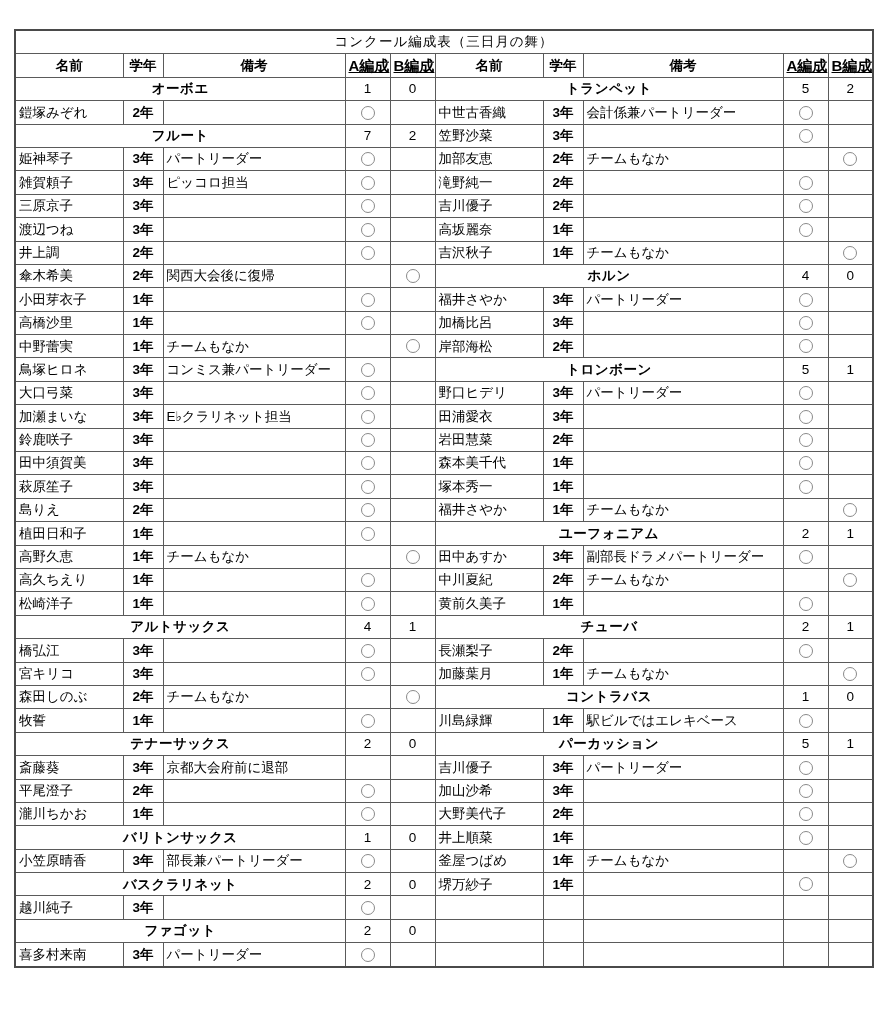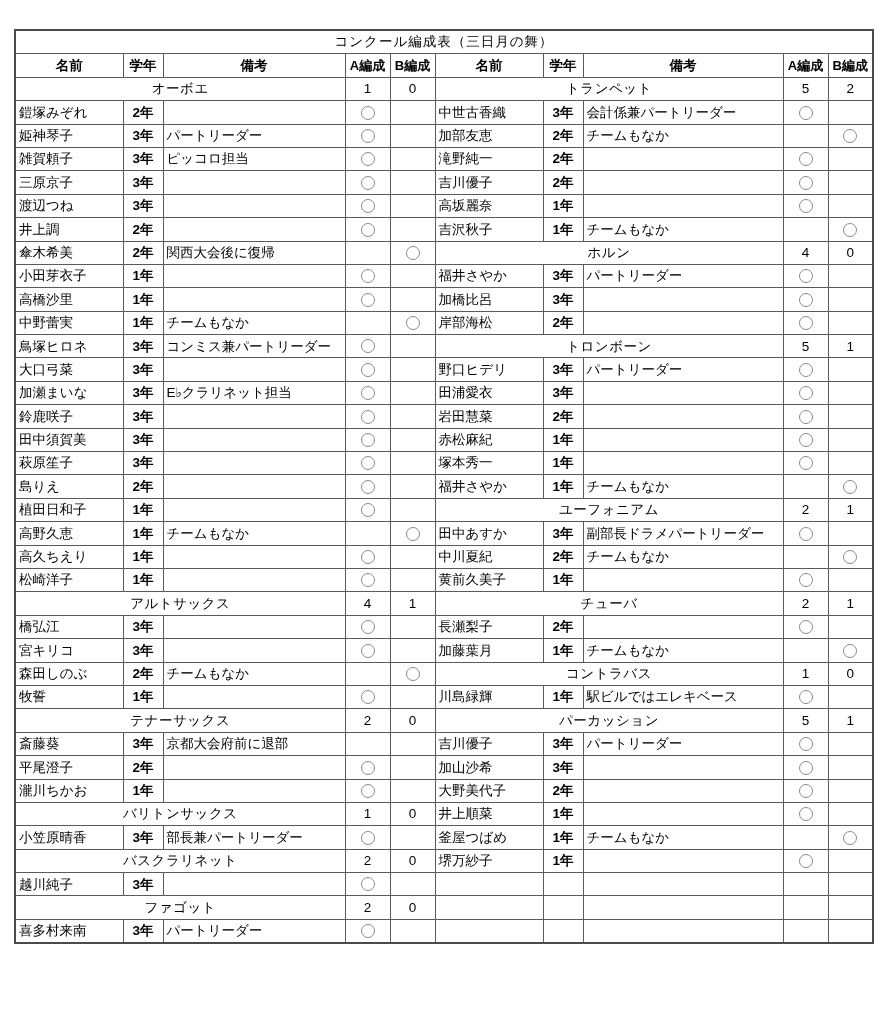--- a/index.html
+++ b/index.html
@@ -62,27 +62,27 @@
   }
 
   
   td.colhead {
     background: #c0c0c0;
     text-align: center;
     font-weight: bold;
     height: 30px;
     font-size: 15px;
   }
-  td.colhead.small { font-size: 13px; }
+  td.colhead.small { font-size: 15px; text-decoration: underline; }
 
   
   td.section {
     background: #ebebeb;
     text-align: center;
-    font-weight: normal;
+    font-weight: bold;
     font-size: 14.5px;
     letter-spacing: 0.5px;
   }
   td.sectcount {
     background: #ebebeb;
     text-align: center;
     font-size: 13.5px;
   }
 
   td.name   { text-align: left; font-size: 13.5px; }
@@ -148,20 +148,30 @@
           <td class="remark"></td>
           <td class="mark"><span class="circle"></span></td>
           <td class="mark"></td>
           <td class="name">中世古香織</td>
           <td class="grade">3年</td>
           <td class="remark">会計係兼パートリーダー</td>
           <td class="mark"><span class="circle"></span></td>
           <td class="mark"></td>
         </tr>
         <tr>
+          <td class="section" colspan="3">フルート</td>
+          <td class="sectcount">7</td>
+          <td class="sectcount">2</td>
+          <td class="name">笠野沙菜</td>
+          <td class="grade">3年</td>
+          <td class="remark"></td>
+          <td class="mark"><span class="circle"></span></td>
+          <td class="mark"></td>
+        </tr>
+        <tr>
           <td class="name">姫神琴子</td>
           <td class="grade">3年</td>
           <td class="remark">パートリーダー</td>
           <td class="mark"><span class="circle"></span></td>
           <td class="mark"></td>
           <td class="name">加部友恵</td>
           <td class="grade">2年</td>
           <td class="remark">チームもなか</td>
           <td class="mark"></td>
           <td class="mark"><span class="circle"></span></td>
@@ -305,21 +315,21 @@
           <td class="remark"></td>
           <td class="mark"><span class="circle"></span></td>
           <td class="mark"></td>
         </tr>
         <tr>
           <td class="name">田中須賀美</td>
           <td class="grade">3年</td>
           <td class="remark"></td>
           <td class="mark"><span class="circle"></span></td>
           <td class="mark"></td>
-          <td class="name">赤松麻紀</td>
+          <td class="name">森本美千代</td>
           <td class="grade">1年</td>
           <td class="remark"></td>
           <td class="mark"><span class="circle"></span></td>
           <td class="mark"></td>
         </tr>
         <tr>
           <td class="name">萩原笙子</td>
           <td class="grade">3年</td>
           <td class="remark"></td>
           <td class="mark"><span class="circle"></span></td>

